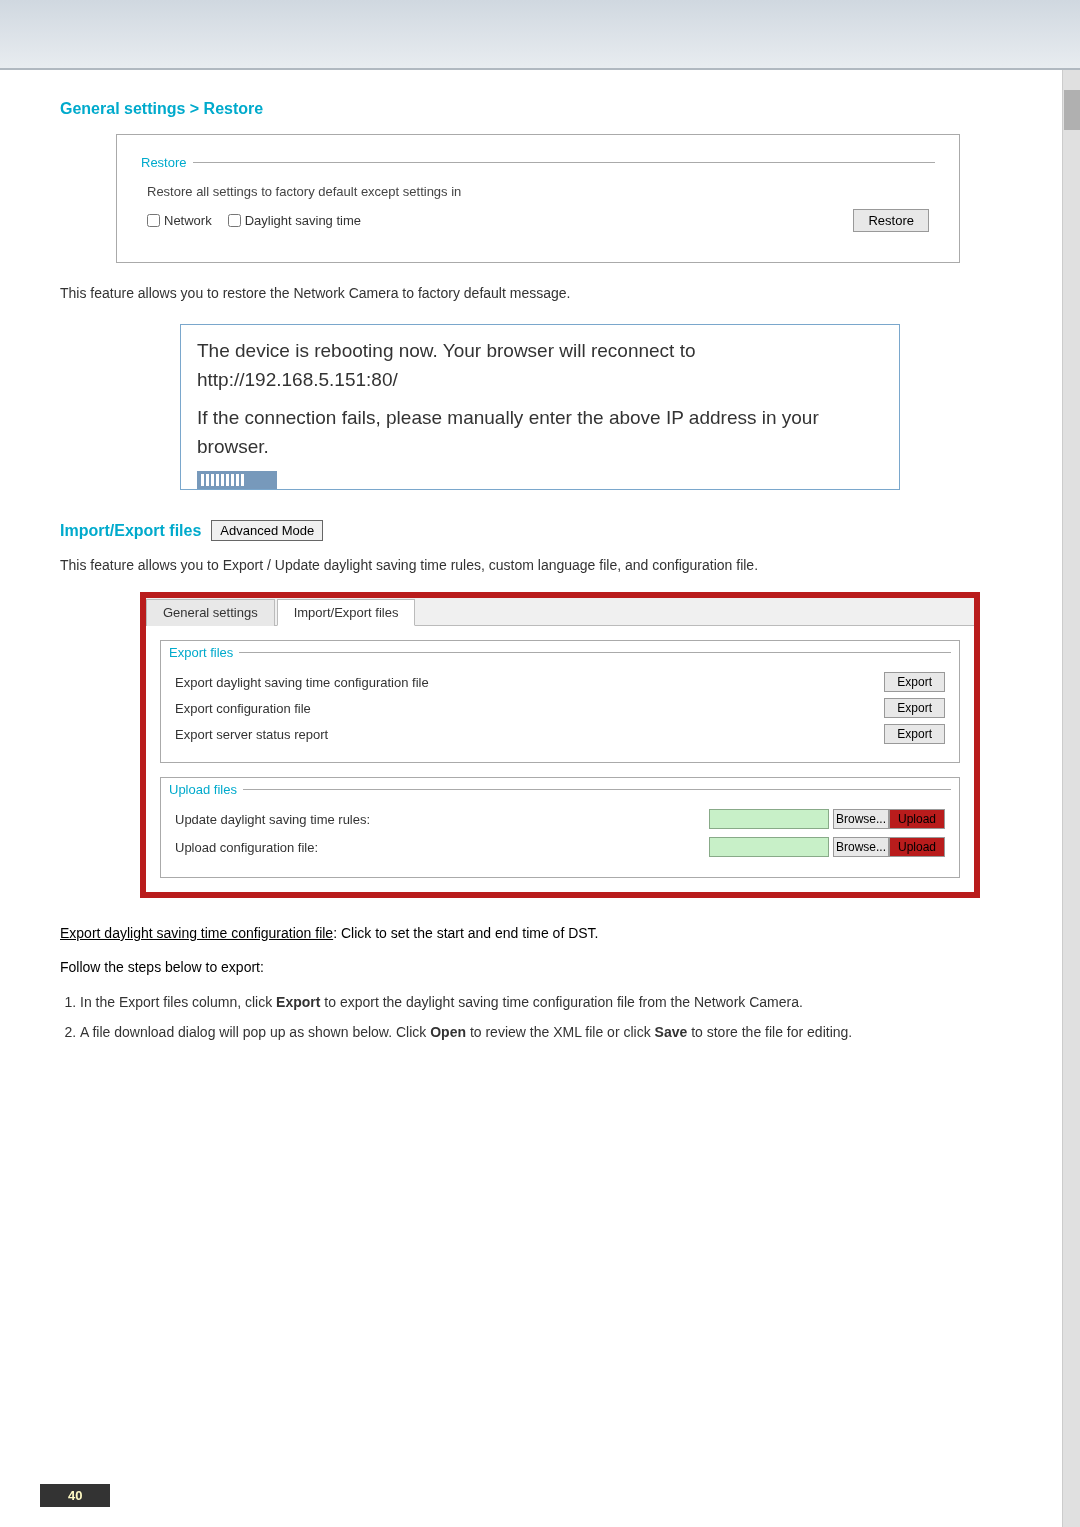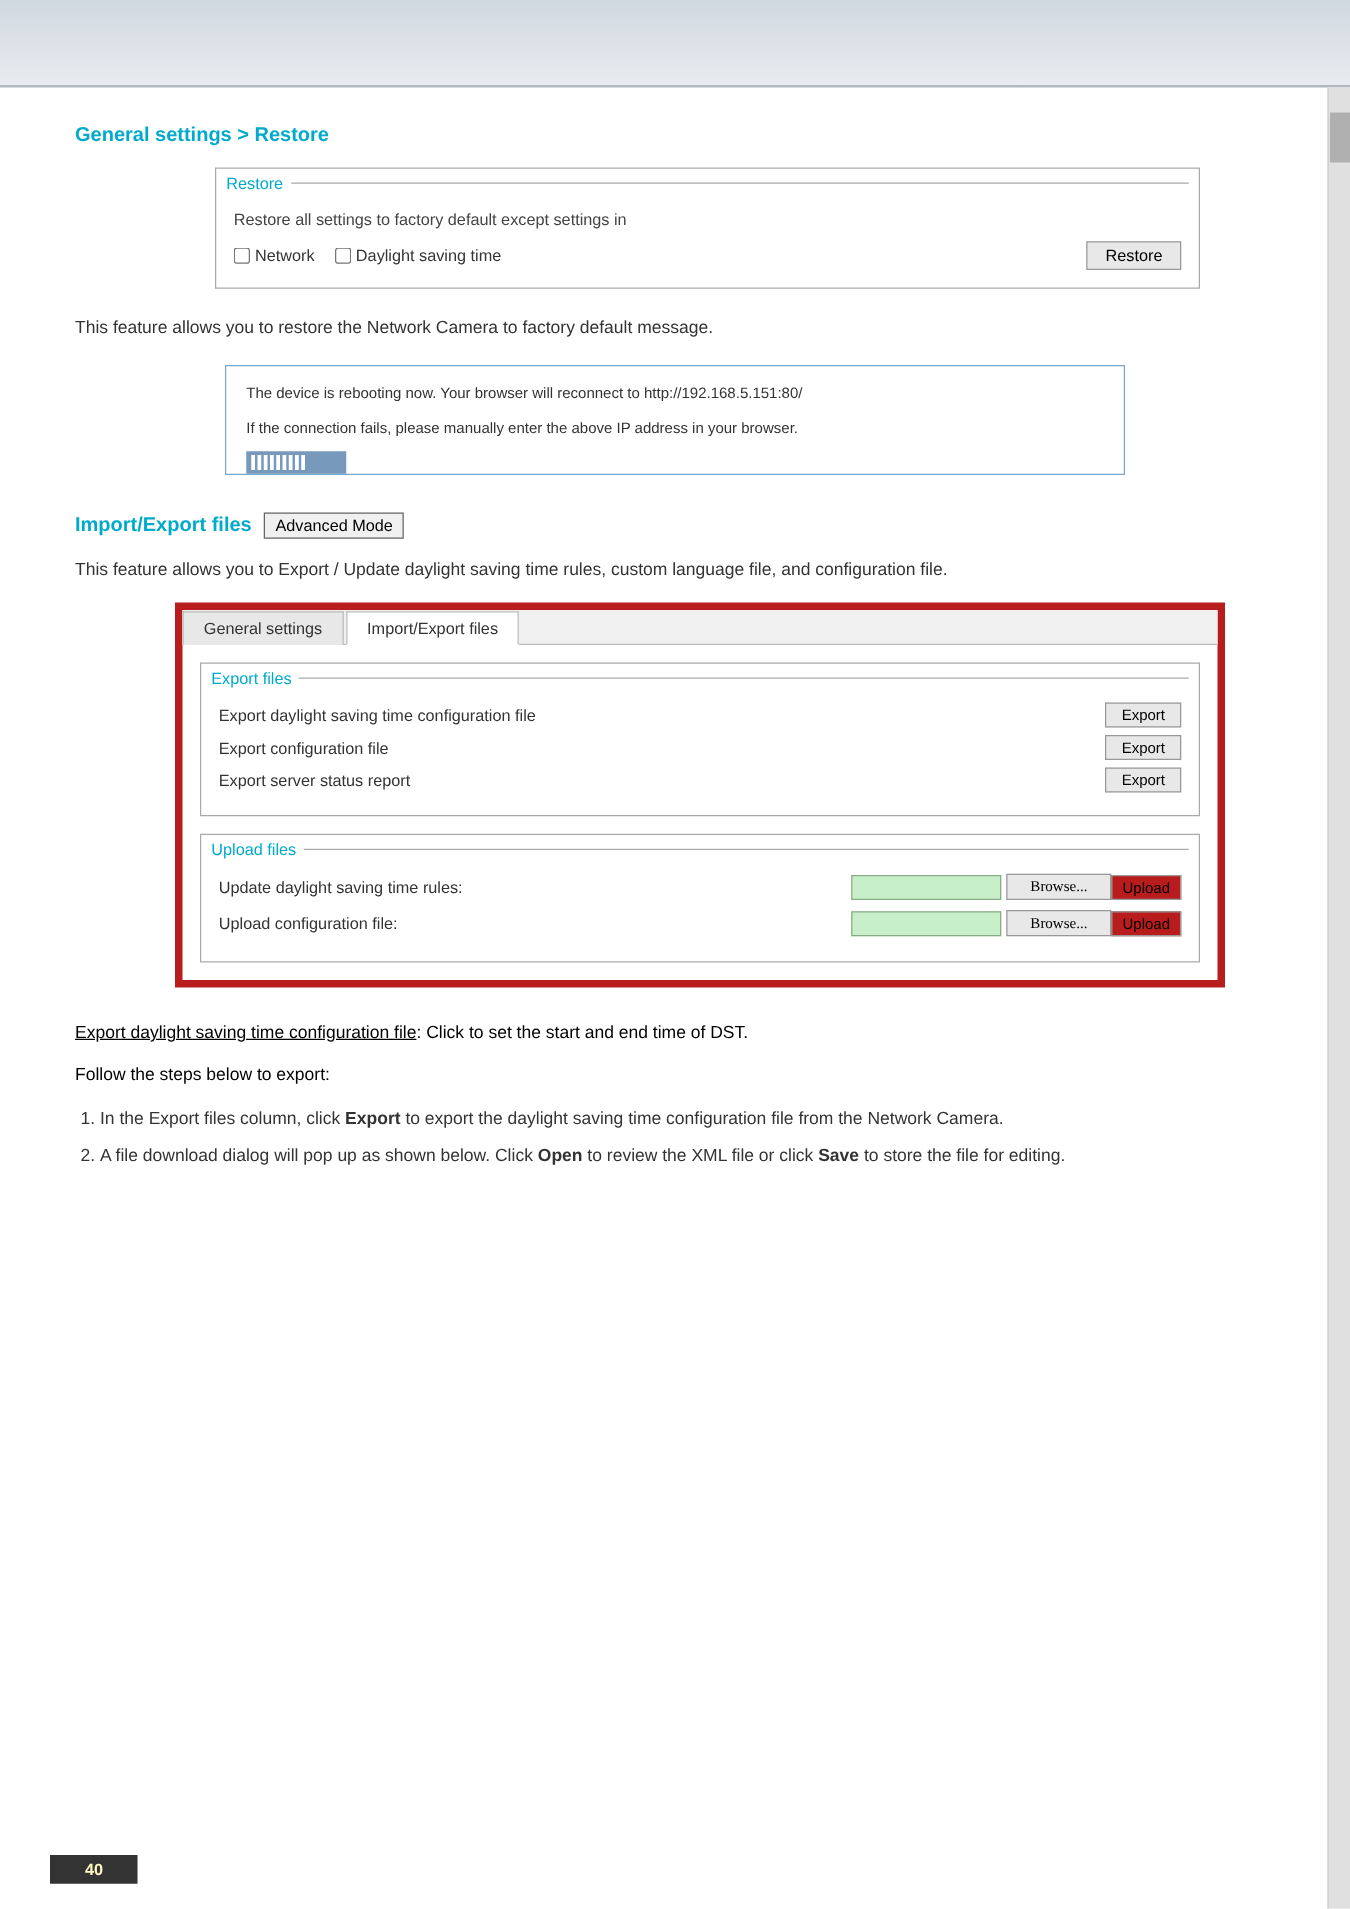--- a/index.html
+++ b/index.html
@@ -29,24 +29,24 @@
     .section-heading {
       color: #00aacc;
       font-size: 16px;
       font-weight: bold;
       margin-bottom: 16px;
     }
 
     
     .restore-box {
       border: 1px solid #aaa;
-      margin-left: 112px;
+      margin-left: 56px;
       margin-right: 60px;
       margin-bottom: 20px;
-      padding: 0;
+      padding: 16px;
     }
     .restore-box-inner {
       padding: 10px 14px 14px 14px;
     }
     .restore-desc {
       font-size: 13px;
       margin-bottom: 10px;
       color: #444;
     }
     .restore-options-row {
@@ -87,21 +87,21 @@
     
     .reboot-message-container {
       margin: 20px 120px 30px 120px;
     }
     .reboot-message-box {
       border: 1px solid #7aa7cc;
       background: #fff;
       padding: 12px 16px 0 16px;
     }
     .reboot-msg-text {
-      font-size: 12px;
+      font-size: 19px;
       color: #333;
       line-height: 1.5;
       margin-bottom: 10px;
     }
     .reboot-progress-bar {
       background: #7799bb;
       height: 18px;
       width: 80px;
       display: flex;
       align-items: center;
@@ -222,24 +222,23 @@
     .upload-input {
       background: #c8f0c8;
       border: 1px solid #88aa88;
       width: 120px;
       height: 20px;
       margin-right: 4px;
     }
     .browse-btn {
       background: #e8e8e8;
       border: 1px solid #999;
-      padding: 2px 18px;
+      padding: 2px 2px;
       font-size: 12px;
       cursor: pointer;
-      font-family: Liberation Serif, serif;
     }
     .upload-btn {
       background: #b91c1c;
       border: 1px solid #999;
       padding: 2px 8px;
       font-size: 12px;
       cursor: pointer;
     }
 
     

